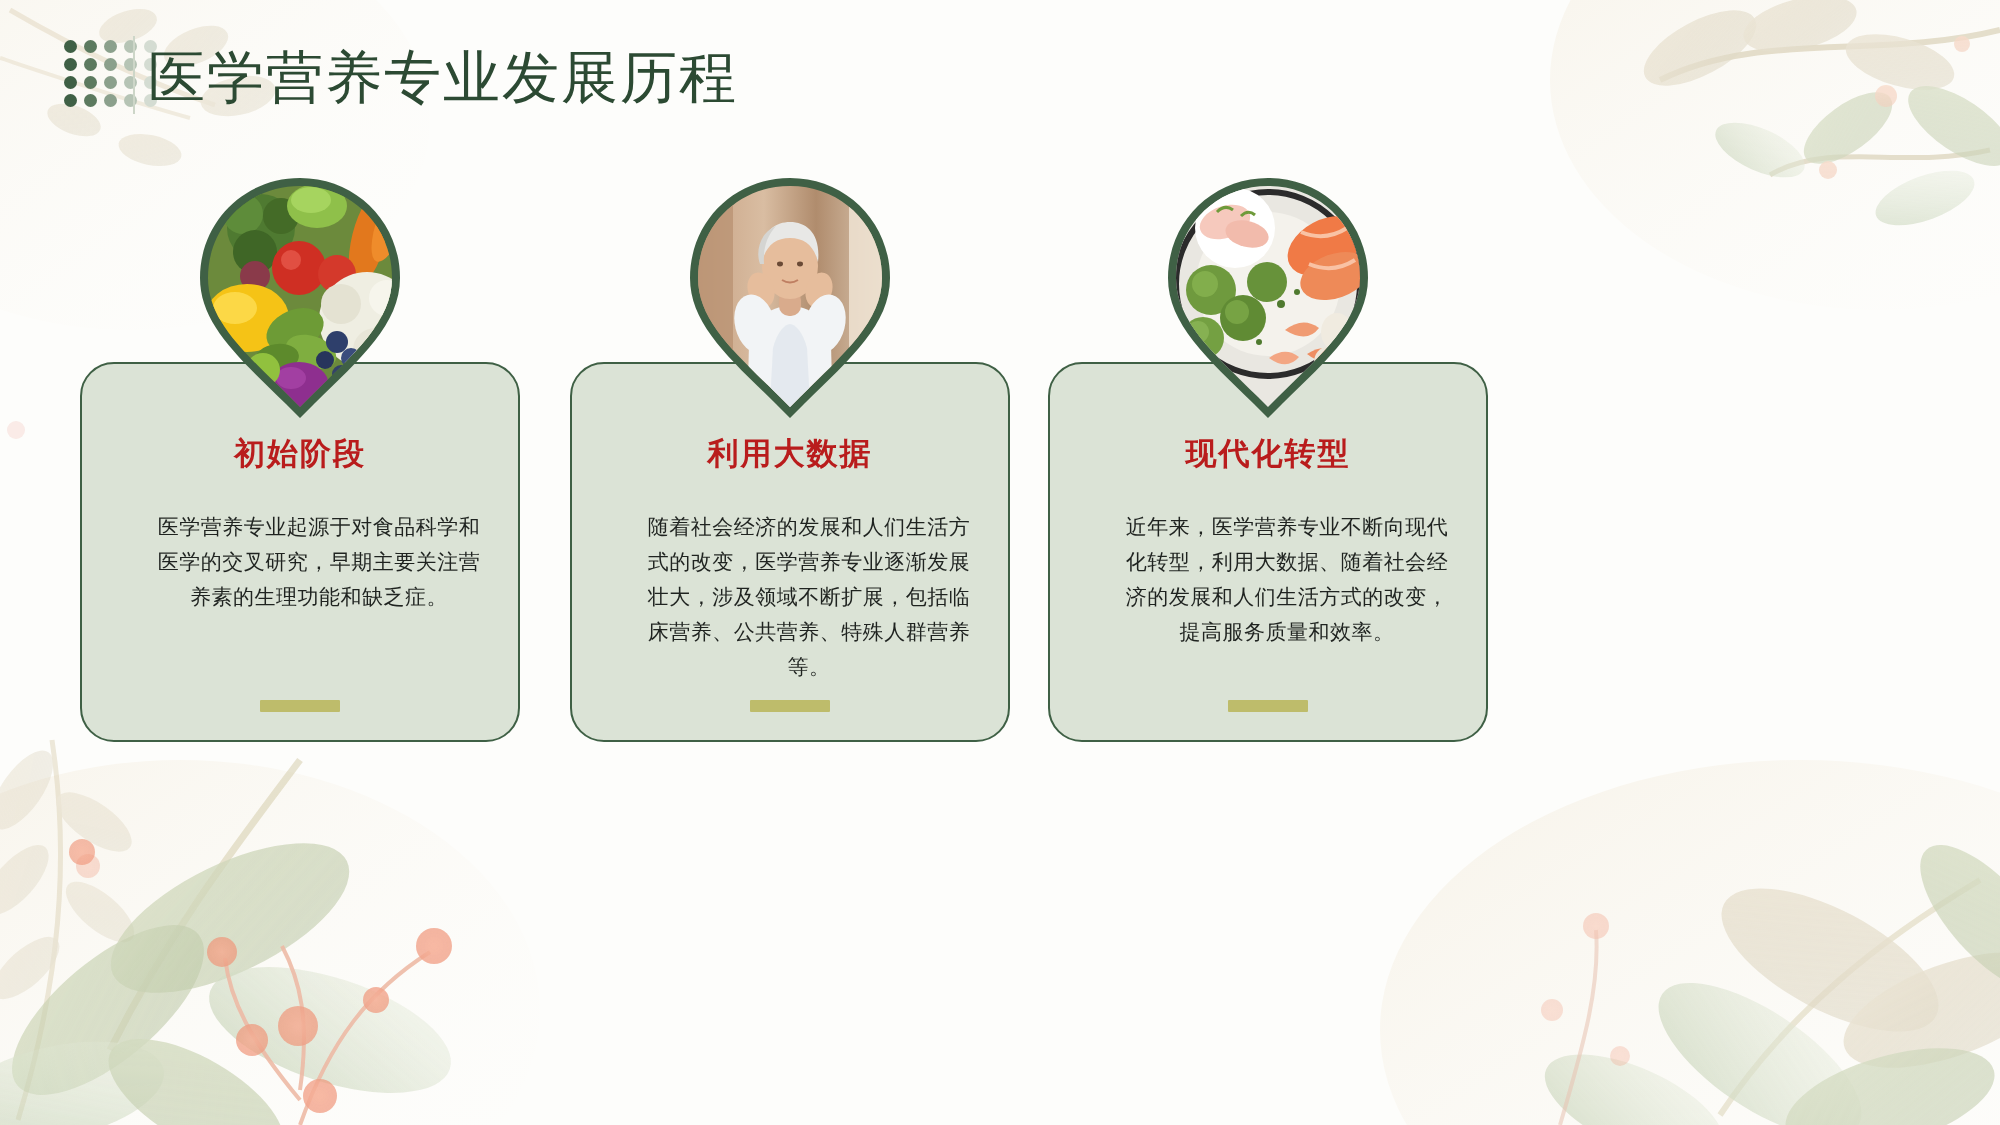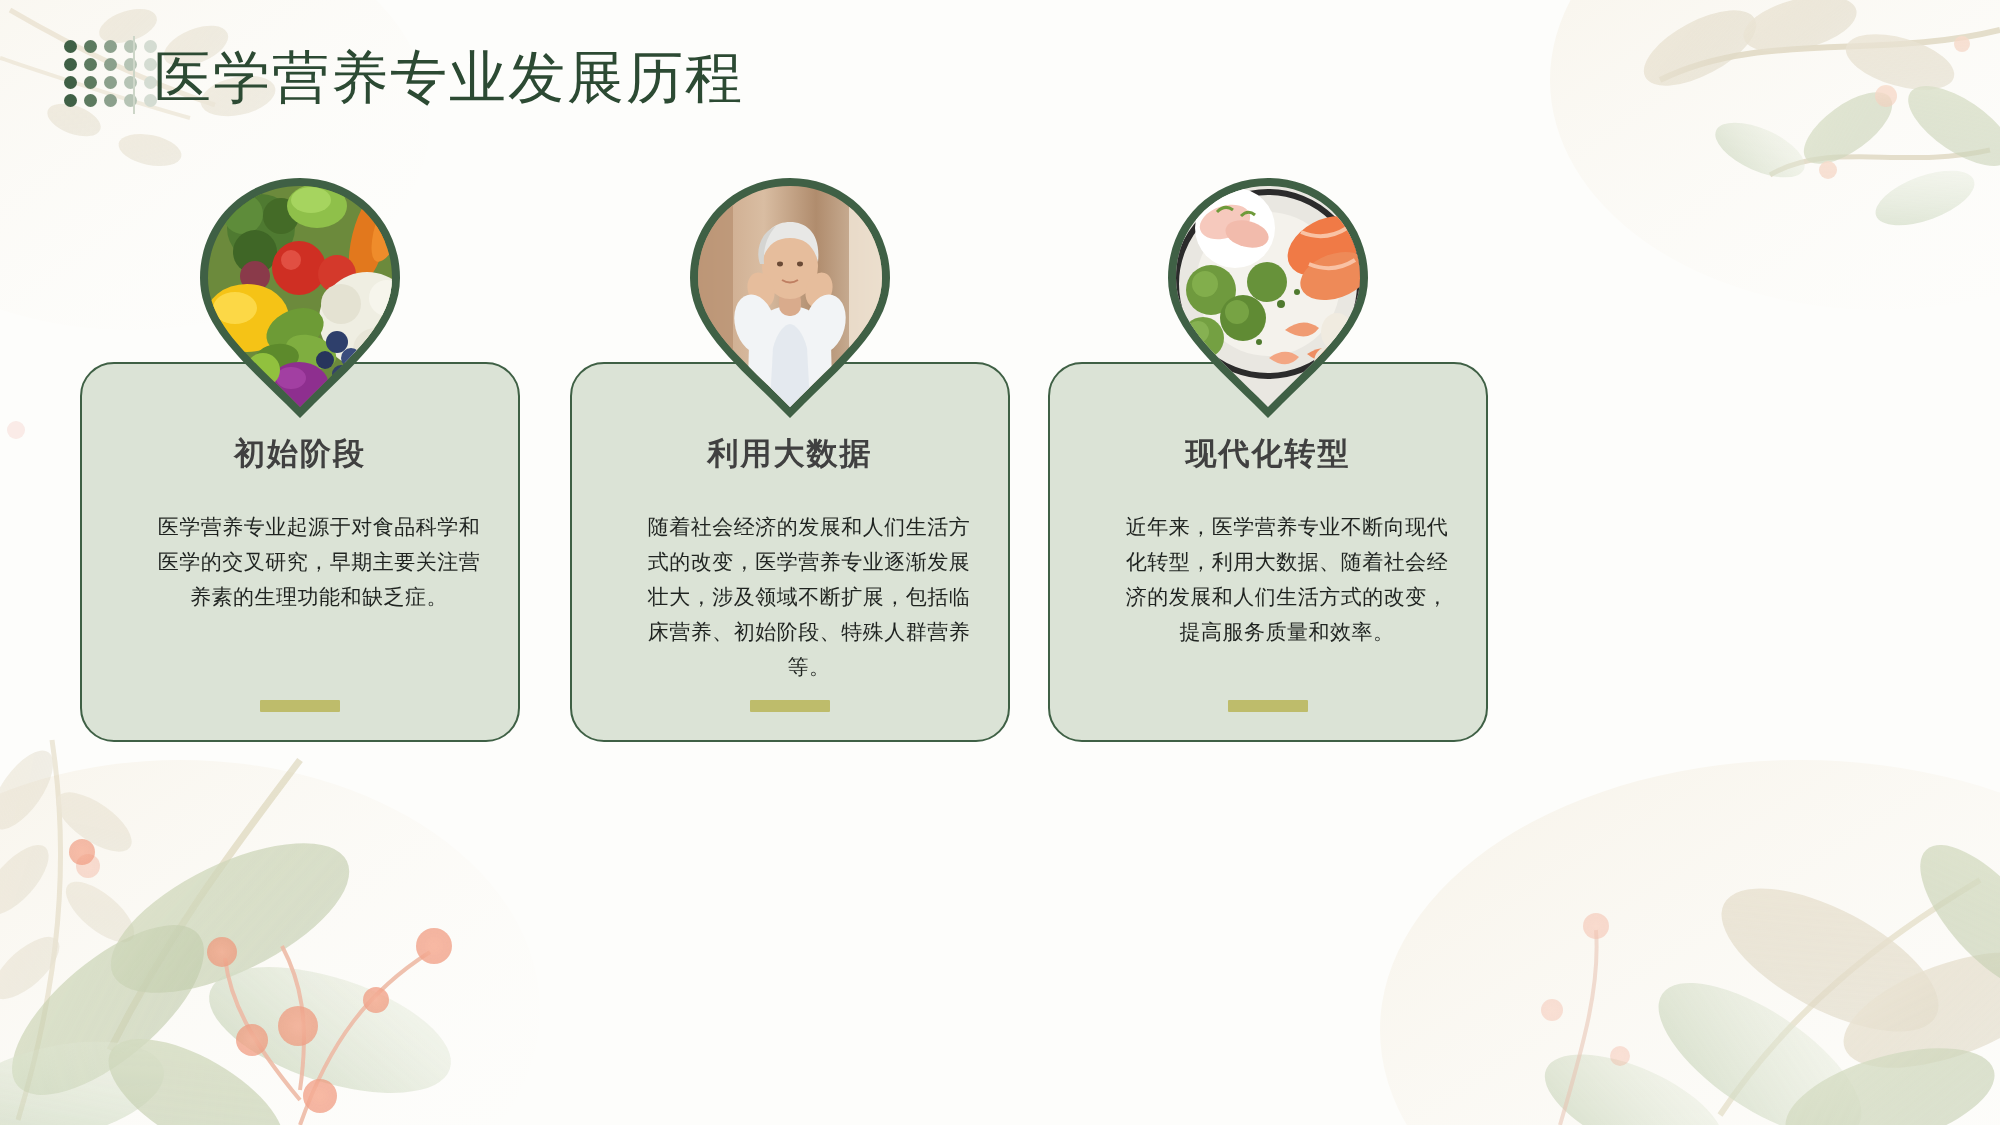--- a/index.html
+++ b/index.html
@@ -65,21 +65,21 @@
     position: absolute;
     left: 133px;
     top: 36px;
     width: 2px;
     height: 78px;
     background: #cdd6c8;
   }
 
   #page-title {
     position: absolute;
-    left: 154px;
+    left: 148px;
     top: 42px;
     font-size: 57px;
     line-height: 72px;
     letter-spacing: 2px;
     color: #2c4a33;
     font-family: "Liberation Serif", "DejaVu Serif", serif;
     font-weight: 400;
     white-space: nowrap;
   }
 
@@ -99,21 +99,21 @@
 
   .card-title {
     position: absolute;
     left: 0;
     top: 70px;
     width: 100%;
     text-align: center;
     font-size: 31px;
     line-height: 40px;
     letter-spacing: 2px;
-    color: #404040;
+    color: #b91c1c;
     font-weight: 700;
     font-family: "Liberation Serif", "DejaVu Serif", serif;
   }
 
   .card-body {
     position: absolute;
     left: 34px;
     right: 34px;
     top: 146px;
     text-align: center;
@@ -300,21 +300,21 @@
   </div>
 
   <div class="card" id="card-1">
     <div class="card-title">初始阶段</div>
     <div class="card-body">医学营养专业起源于对食品科学和医学的交叉研究，早期主要关注营养素的生理功能和缺乏症。</div>
     <div class="card-accent" style="background:#bebc6b"></div>
   </div>
 
   <div class="card" id="card-2">
     <div class="card-title">利用大数据</div>
-    <div class="card-body">随着社会经济的发展和人们生活方式的改变，医学营养专业逐渐发展壮大，涉及领域不断扩展，包括临床营养、初始阶段、特殊人群营养等。</div>
+    <div class="card-body">随着社会经济的发展和人们生活方式的改变，医学营养专业逐渐发展壮大，涉及领域不断扩展，包括临床营养、公共营养、特殊人群营养等。</div>
     <div class="card-accent" style="background:#bebc6b"></div>
   </div>
 
   <div class="card" id="card-3">
     <div class="card-title">现代化转型</div>
     <div class="card-body">近年来，医学营养专业不断向现代化转型，利用大数据、随着社会经济的发展和人们生活方式的改变，提高服务质量和效率。</div>
     <div class="card-accent" style="background:#bebc6b"></div>
   </div>
 
   <div class="pin" id="pin-1">

